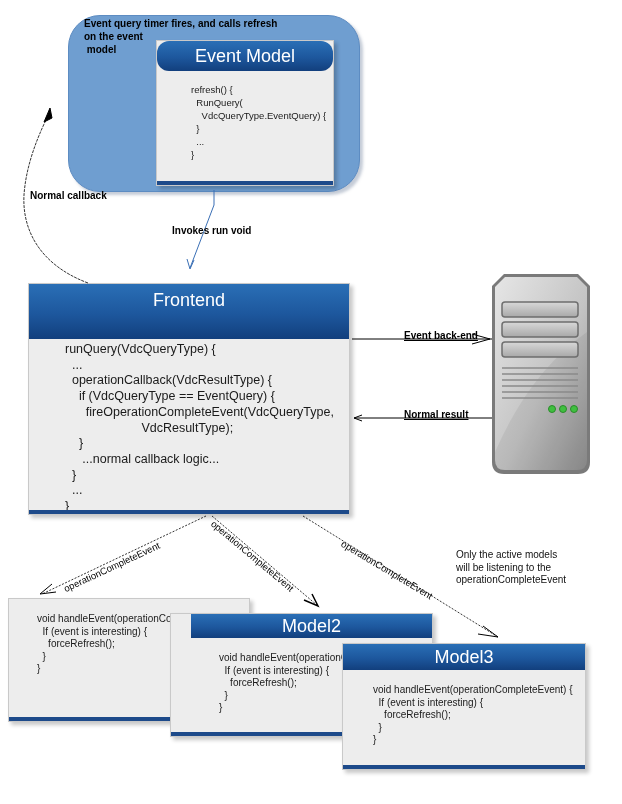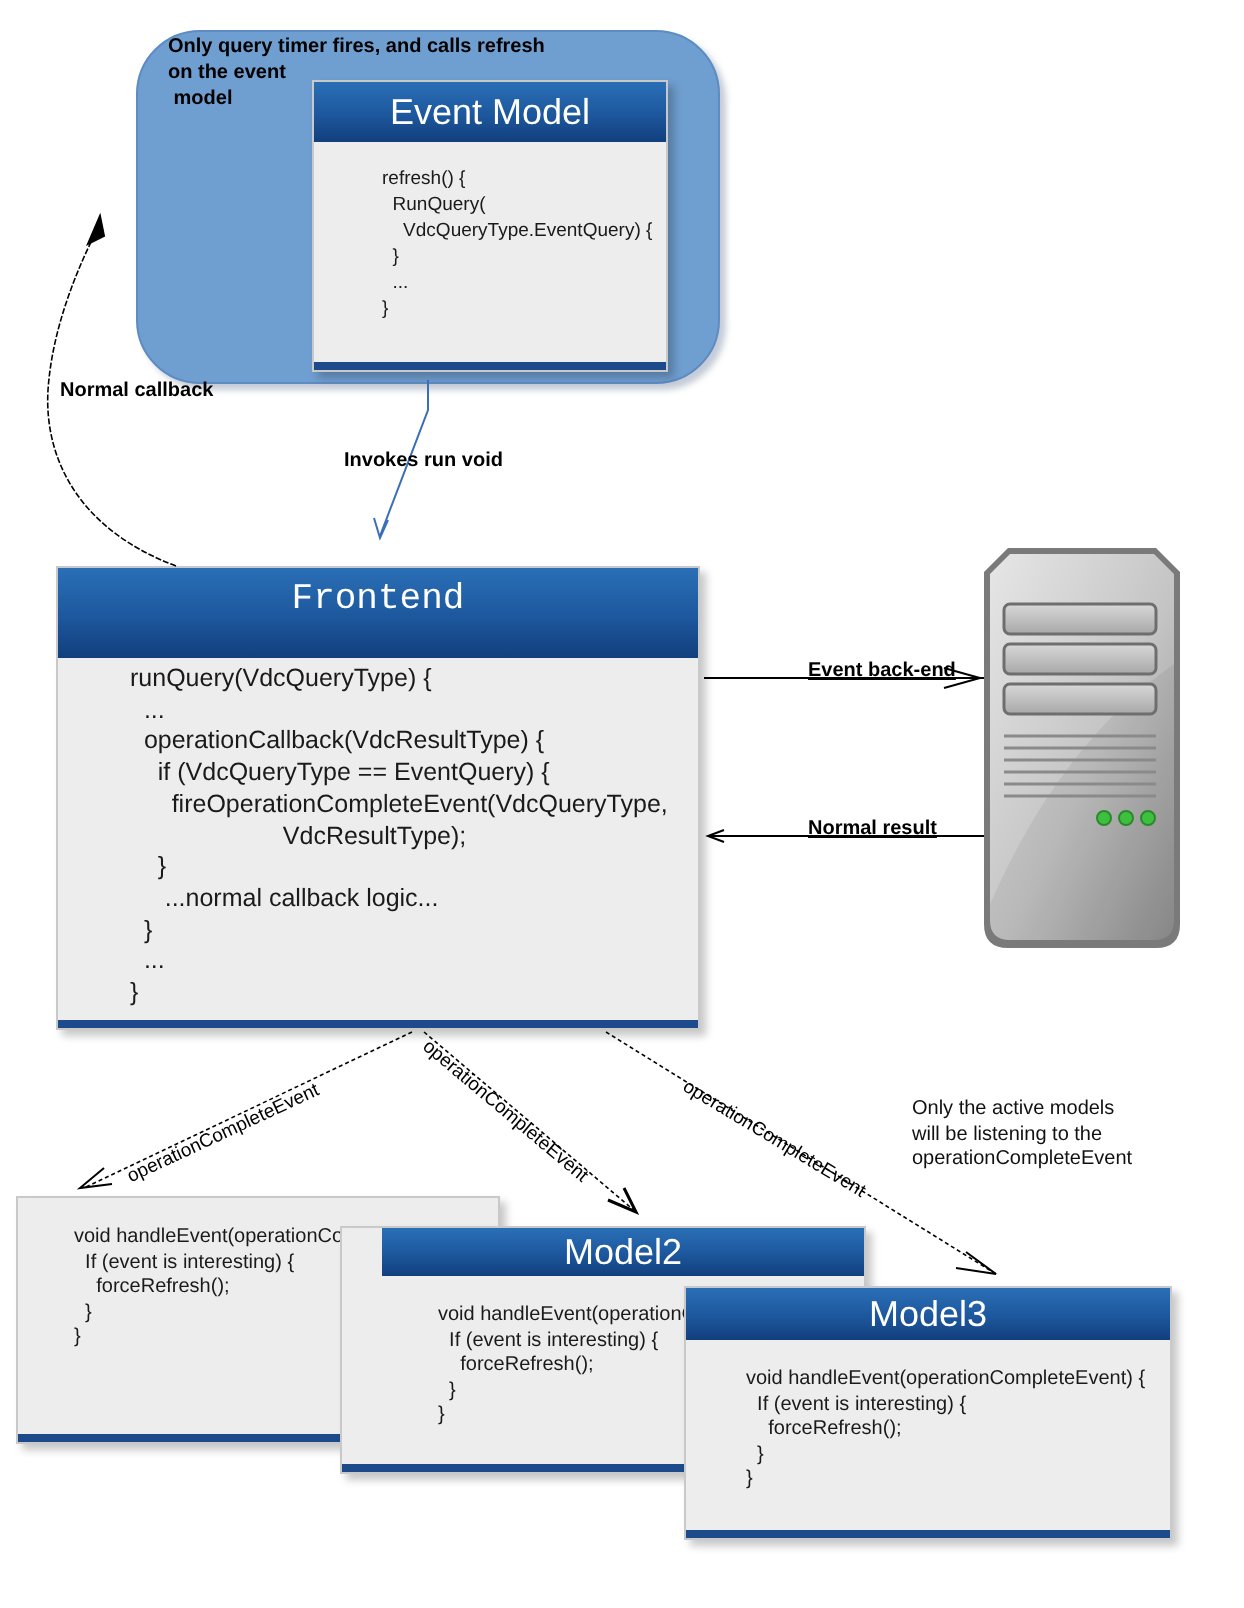--- a/index.html
+++ b/index.html
@@ -19,46 +19,46 @@
 
     .box { background: #ededed; border: 1px solid #c9c9c9; box-shadow: 3px 3px 4px rgba(0,0,0,0.22); }
     .box .hdr {
       background: linear-gradient(#2a6fb6, #1d579d 55%, #123f7d);
       color: #ffffff; text-align: center; font-size: 18px;
     }
     .box .body { font-size: 12px; line-height: 15.5px; white-space: pre; color: #1a1a1a; margin-left: 28px; }
     .box .foot { position: absolute; left: 0; right: 0; bottom: 0; height: 4px; background: #1d4a8a; }
 
     .event-model { left: 156px; top: 40px; width: 176px; height: 144px; }
-    .event-model .hdr { height: 30px; line-height: 30px; font-size: 18px; }
+    .event-model .hdr { height: 30px; line-height: 30px; font-size: 18px; border-radius: 12px; }
     .event-model .body { font-size: 9.5px; line-height: 13px; padding: 12px 0 0 6px; }
 
     .frontend { left: 28px; top: 283px; width: 320px; height: 230px; }
-    .frontend .hdr { height: 45px; line-height: 32px; font-size: 18px; font-family: Liberation Mono, monospace; }
+    .frontend .hdr { height: 55px; line-height: 32px; font-size: 18px; }
     .frontend .body { font-size: 12.5px; line-height: 15.7px; padding: 3px 0 0 8px; }
 
     .model { height: 122px; }
     .model .hdr { height: 24px; line-height: 24px; font-size: 18px; }
     .model .body { font-size: 10px; line-height: 12.6px; padding: 14px 0 0 0; overflow: hidden; }
     .model1 { left: 8px; top: 598px; width: 240px; }
     .model2 { left: 170px; top: 613px; width: 241px; padding-left: 20px; }
     .model3 { left: 342px; top: 643px; width: 242px; height: 125px; }
     .model3 .hdr { height: 26px; line-height: 26px; }
     .model3 .body { padding-left: 2px; }
 
     .label { font-size: 10px; font-weight: bold; color: #000; white-space: nowrap; padding-left: 20px; }
     .note { font-size: 10px; line-height: 12.5px; color: #111; white-space: pre; }
     .rot { font-size: 9.5px; color: #000; white-space: nowrap; transform-origin: 0 0; }
   </style>
 </head>
 <body>
 
 <div class="abs container"></div>
 <div class="abs container-note">
-  <div>Only query timer fires, and calls refresh</div>
+  <div>Event query timer fires, and calls refresh</div>
   <div>on the event</div>
   <div style="white-space:pre"> model</div>
 </div>
 
 <div class="abs box event-model">
   <div class="hdr">Event Model</div>
   <div class="body">refresh() {
   RunQuery(
     VdcQueryType.EventQuery) {
   }

